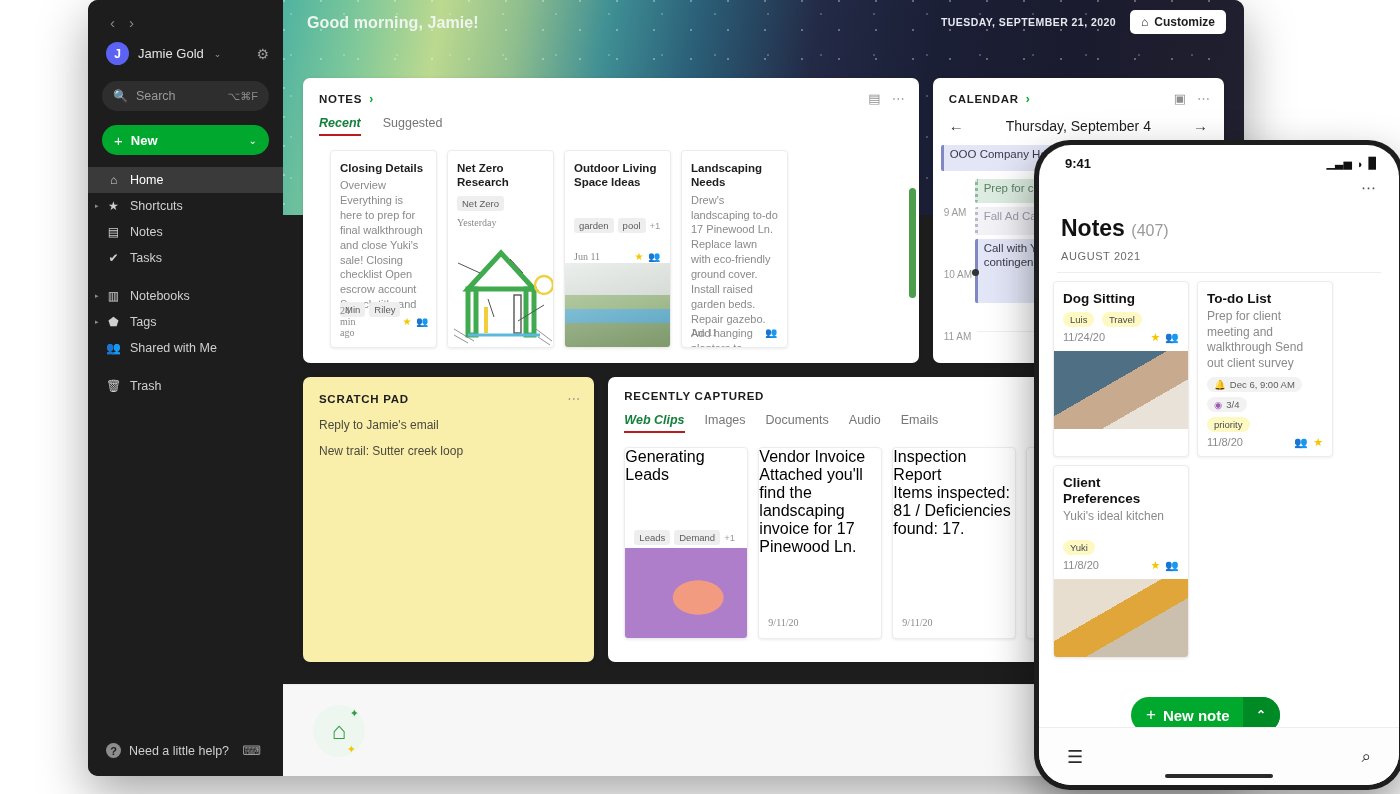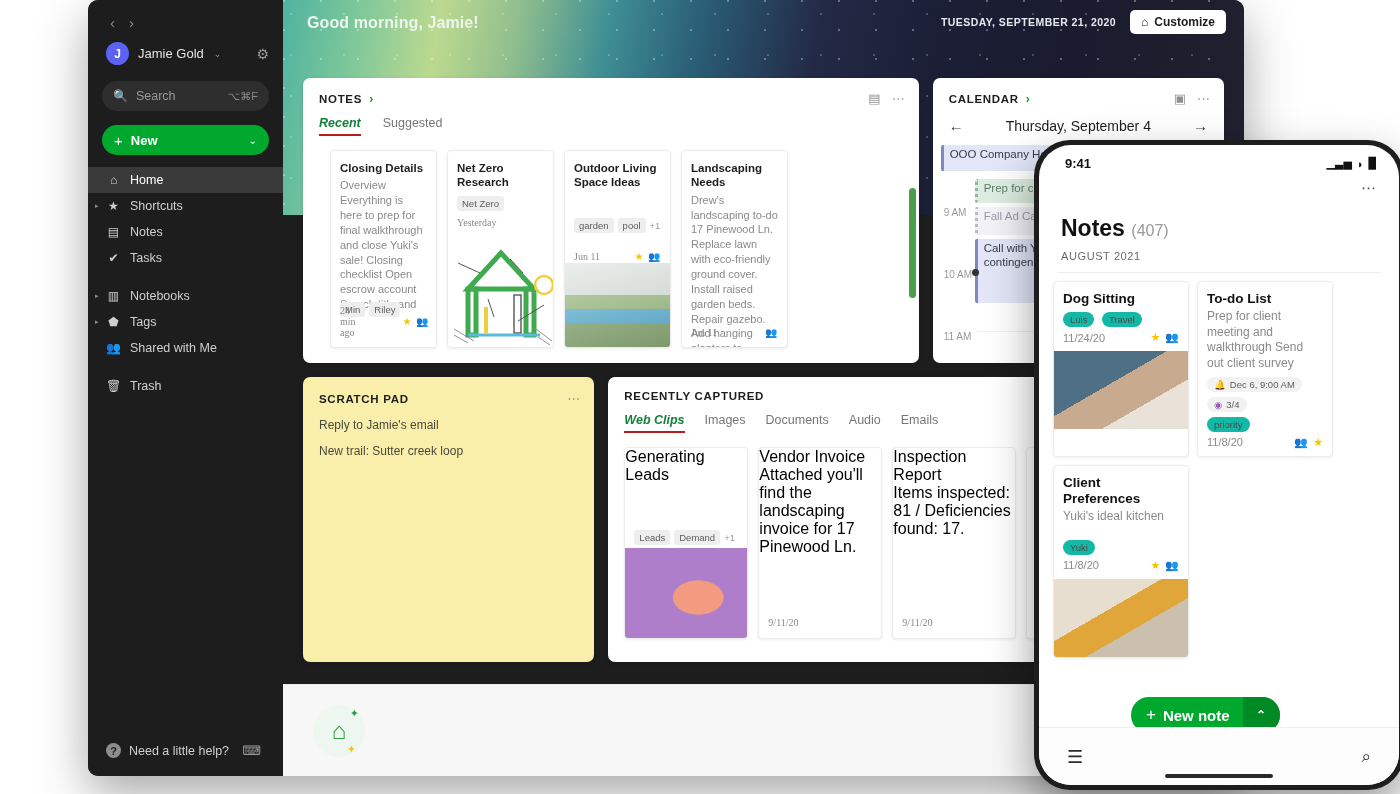--- a/index.html
+++ b/index.html
@@ -202,23 +202,23 @@
   .pcard {
     width: 136px; background: #fff; border: 1px solid #ececec; border-radius: 4px;
     box-shadow: 0 1px 3px rgba(0,0,0,.07); overflow: hidden; position: relative;
   }
   .pcard .pt { font-size: 13.5px; font-weight: bold; color: #111; padding: 9px 9px 0 9px; line-height: 1.2; }
   .pcard .pb { font-size: 12px; color: #8a8a8a; padding: 2px 9px 0 9px; line-height: 1.3; }
   .pchip {
     display: inline-flex; align-items: center; gap: 4px; border-radius: 9px;
     font-size: 9.5px; padding: 2px 7px; margin: 5px 0 0 9px;
   }
-  .pchip.gray { background: #14b8a6; color: #4a4a4a; }
+  .pchip.gray { background: #fef9c3; color: #4a4a4a; }
   .pchip.task { background: #f2f2f2; color: #5c5c5c; }
-  .pmeta { display: flex; align-items: center; padding: 4px 9px 7px 9px; }
+  .pmeta { display: flex; align-items: flex-start; padding: 4px 9px 7px 9px; }
   .pmeta .d { font-size: 11px; color: #8a8a8a; }
   .pmeta .i { margin-left: auto; display: flex; gap: 5px; font-size: 11px; }
   .pphoto { height: 78px; }
   .ph-dog { background: linear-gradient(150deg,#4e6f84 0 42%, #c8ab8e 42% 68%, #e8e2d8 68% 100%); }
   .ph-kitchen { background: linear-gradient(150deg,#e7ded0 0 40%, #e0a63a 40% 62%, #cbbfae 62% 100%); }
   .newnote {
     position: absolute; left: 92px; bottom: 52px; height: 36px; border-radius: 18px;
     background: #00a82d; display: flex; align-items: center; color: #fff;
     font-size: 15px; font-weight: bold; padding-left: 15px;
   }

